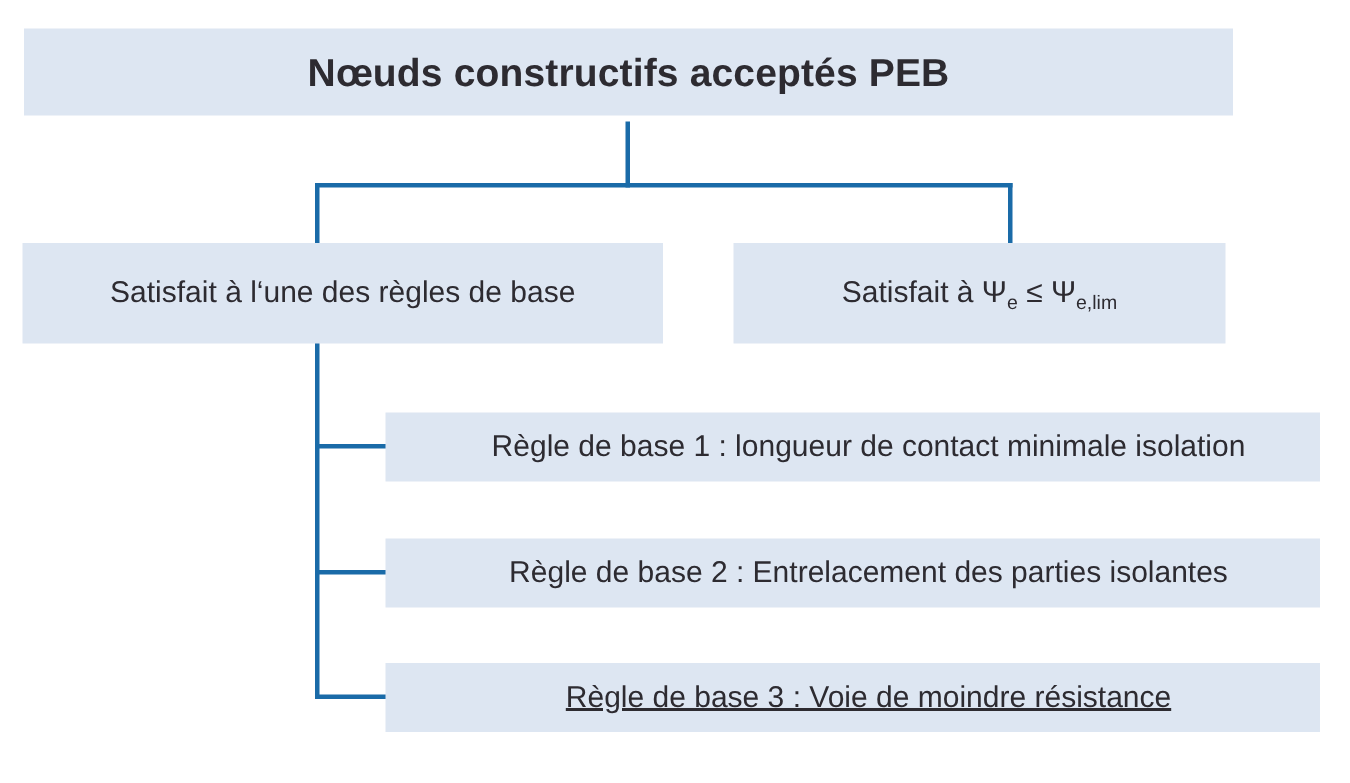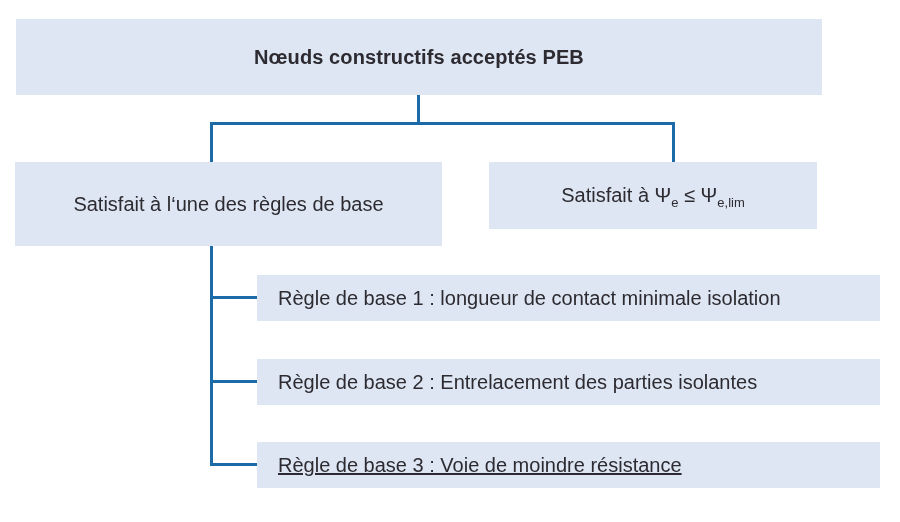--- a/index.html
+++ b/index.html
@@ -29,30 +29,30 @@
     background: var(--box-fill);
     display: flex;
     align-items: center;
     justify-content: center;
     font-size: 20px;
     color: var(--text);
     z-index: 2;
     white-space: nowrap;
   }
   .box.title-box {
-    left: 16px; top: 19px; width: 806px; height: 76px;
+    left: 16px; top: 19px; width: 806px; height: 58px;
     font-weight: bold;
-    font-size: 20px;
+    font-size: 26px;
     letter-spacing: 0.1px;
   }
-  .box.branch-left  { left: 15px;  top: 162px; width: 427px; height: 84px; align-items: center; }
+  .box.branch-left  { left: 15px;  top: 162px; width: 427px; height: 67px; align-items: center; }
   .box.branch-right { left: 489px; top: 162px; width: 328px; height: 67px; }
   .box.rule {
     left: 257px; width: 623px; height: 46px;
-    justify-content: flex-start;
+    justify-content: center;
     padding-left: 21px;
   }
   .box.rule-1 { top: 275px; }
   .box.rule-2 { top: 359px; }
   .box.rule-3 { top: 442px; text-decoration: underline; }
   sub.psi-sub {
     font-size: 13px;
     line-height: 1;
     vertical-align: baseline;
     position: relative;

